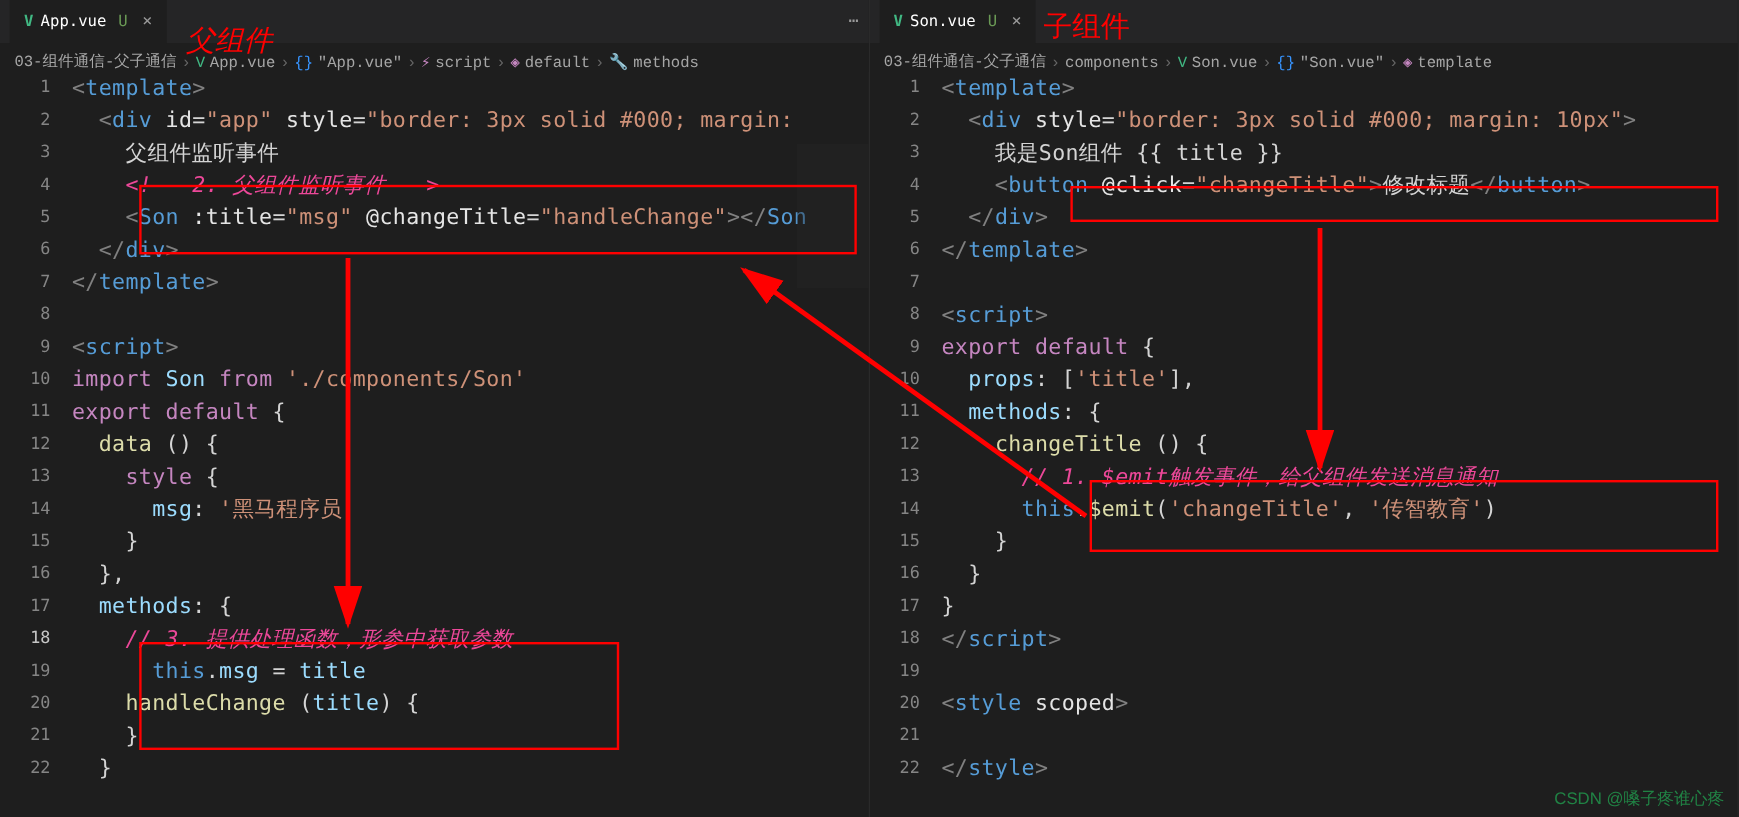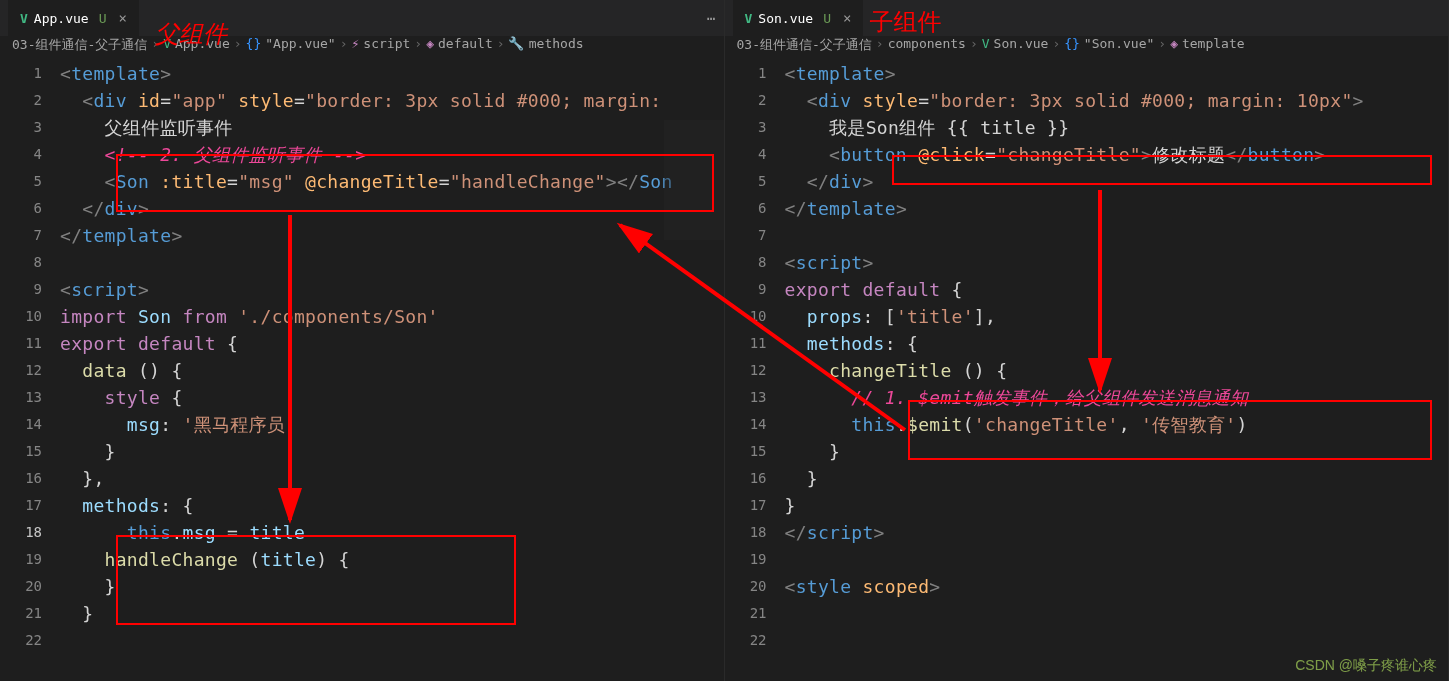--- a/index.html
+++ b/index.html
@@ -69,26 +69,27 @@
   font-family: SimSun, serif;
   pointer-events: none;
 }
 .pane:nth-child(1) .annot { left: 155px; top: 18px; font-style: italic; }
 .pane:nth-child(2) .annot { left: 145px; top: 6px; }
 
 .breadcrumbs {
   height: 24px;
   background: #1e1e1e;
   display: flex;
-  align-items: flex-start;
+  align-items: flex-end;
   padding: 0 12px;
   font-size: 13px;
   color: #a6a6a6;
   gap: 4px;
   white-space: nowrap;
+  font-family: Liberation Mono, monospace;
 }
 .breadcrumbs .sep { color: #666; }
 .breadcrumbs .vue-ic { color: #41b883; }
 .breadcrumbs .br-ic { color: #c586c0; }
 
 .editor {
   flex: 1;
   display: flex;
   position: relative;
 }
@@ -105,21 +106,21 @@
   flex: 1;
   line-height: 27px;
   font-size: 18px;
   letter-spacing: 0.3px;
   position: relative;
 }
 .code-line { white-space: pre; height: 27px; }
 
 .t-gray { color: #808080; }
 .t-tag { color: #569cd6; }
-.t-attr { color: #fdba74; }
+.t-attr { color: #e5e5e5; }
 .t-str { color: #ce9178; }
 .t-kw { color: #569cd6; }
 .t-kw2 { color: #c586c0; }
 .t-comment { color: #ec4899; font-style: italic; }
 .t-fn { color: #dcdcaa; }
 .t-var { color: #9cdcfe; }
 .t-white { color: #d4d4d4; }
 .t-prop { color: #9cdcfe; }
 
 .minimap {
@@ -145,21 +146,21 @@
   width: 1449px;
   height: 681px;
   pointer-events: none;
   z-index: 100;
 }
 
 .watermark {
   position: absolute;
   right: 12px;
   bottom: 6px;
-  color: #bef264;
+  color: #22c55e;
   opacity: 0.6;
   font-size: 14px;
   font-family: sans-serif;
   z-index: 200;
   text-align: right;
 }
 </style>
 </head>
 <body>
 
@@ -234,20 +235,21 @@
 <div class="code-line"></div>
 <div class="code-line"><span class="t-gray">&lt;</span><span class="t-tag">script</span><span class="t-gray">&gt;</span></div>
 <div class="code-line"><span class="t-kw2">import</span><span> </span><span class="t-var">Son</span><span> </span><span class="t-kw2">from</span><span> </span><span class="t-str">'./components/Son'</span></div>
 <div class="code-line"><span class="t-kw2">export</span><span> </span><span class="t-kw2">default</span><span> </span><span class="t-white">{</span></div>
 <div class="code-line"><span>  </span><span class="t-fn">data</span><span> </span><span class="t-white">() {</span></div>
 <div class="code-line"><span>    </span><span class="t-kw2">style</span><span> </span><span class="t-white">{</span></div>
 <div class="code-line"><span>      </span><span class="t-prop">msg</span><span class="t-white">: </span><span class="t-str">'黑马程序员'</span></div>
 <div class="code-line"><span class="t-white">    }</span></div>
 <div class="code-line"><span class="t-white">  },</span></div>
 <div class="code-line"><span>  </span><span class="t-prop">methods</span><span class="t-white">: {</span></div>
+<div class="code-line"><span class="t-comment">    // 3. 提供处理函数，形参中获取参数</span></div>
 <div class="code-line"><span>      </span><span class="t-kw">this</span><span class="t-white">.</span><span class="t-var">msg</span><span class="t-white"> = </span><span class="t-var">title</span></div>
 <div class="code-line"><span>    </span><span class="t-fn">handleChange</span><span> </span><span class="t-white">(</span><span class="t-var">title</span><span class="t-white">) {</span></div>
 <div class="code-line"><span class="t-white">    }</span></div>
 <div class="code-line"><span class="t-white">  }</span></div>
       </div>
       <div class="minimap"></div>
     </div>
   </div>
 
   <div class="pane">
@@ -316,20 +318,21 @@
 <div class="code-line"><span>    </span><span class="t-fn">changeTitle</span><span> </span><span class="t-white">() {</span></div>
 <div class="code-line"><span class="t-comment">      // 1. $emit触发事件，给父组件发送消息通知</span></div>
 <div class="code-line"><span>      </span><span class="t-kw">this</span><span class="t-white">.</span><span class="t-fn">$emit</span><span class="t-white">(</span><span class="t-str">'changeTitle'</span><span class="t-white">, </span><span class="t-str">'传智教育'</span><span class="t-white">)</span></div>
 <div class="code-line"><span class="t-white">    }</span></div>
 <div class="code-line"><span class="t-white">  }</span></div>
 <div class="code-line"><span class="t-white">}</span></div>
 <div class="code-line"><span class="t-gray">&lt;/</span><span class="t-tag">script</span><span class="t-gray">&gt;</span></div>
 <div class="code-line"></div>
 <div class="code-line"><span class="t-gray">&lt;</span><span class="t-tag">style</span><span> </span><span class="t-attr">scoped</span><span class="t-gray">&gt;</span></div>
 <div class="code-line"></div>
+<div class="code-line"><span class="t-gray">&lt;/</span><span class="t-tag">style</span><span class="t-gray">&gt;</span></div>
       </div>
     </div>
   </div>
 </div>
 
 <div class="redbox" style="left:116px; top:154px; width:598px; height:58px;"></div>
 <div class="redbox" style="left:116px; top:535px; width:400px; height:90px;"></div>
 <div class="redbox" style="left:892px; top:155px; width:540px; height:30px;"></div>
 <div class="redbox" style="left:908px; top:400px; width:524px; height:60px;"></div>
 

